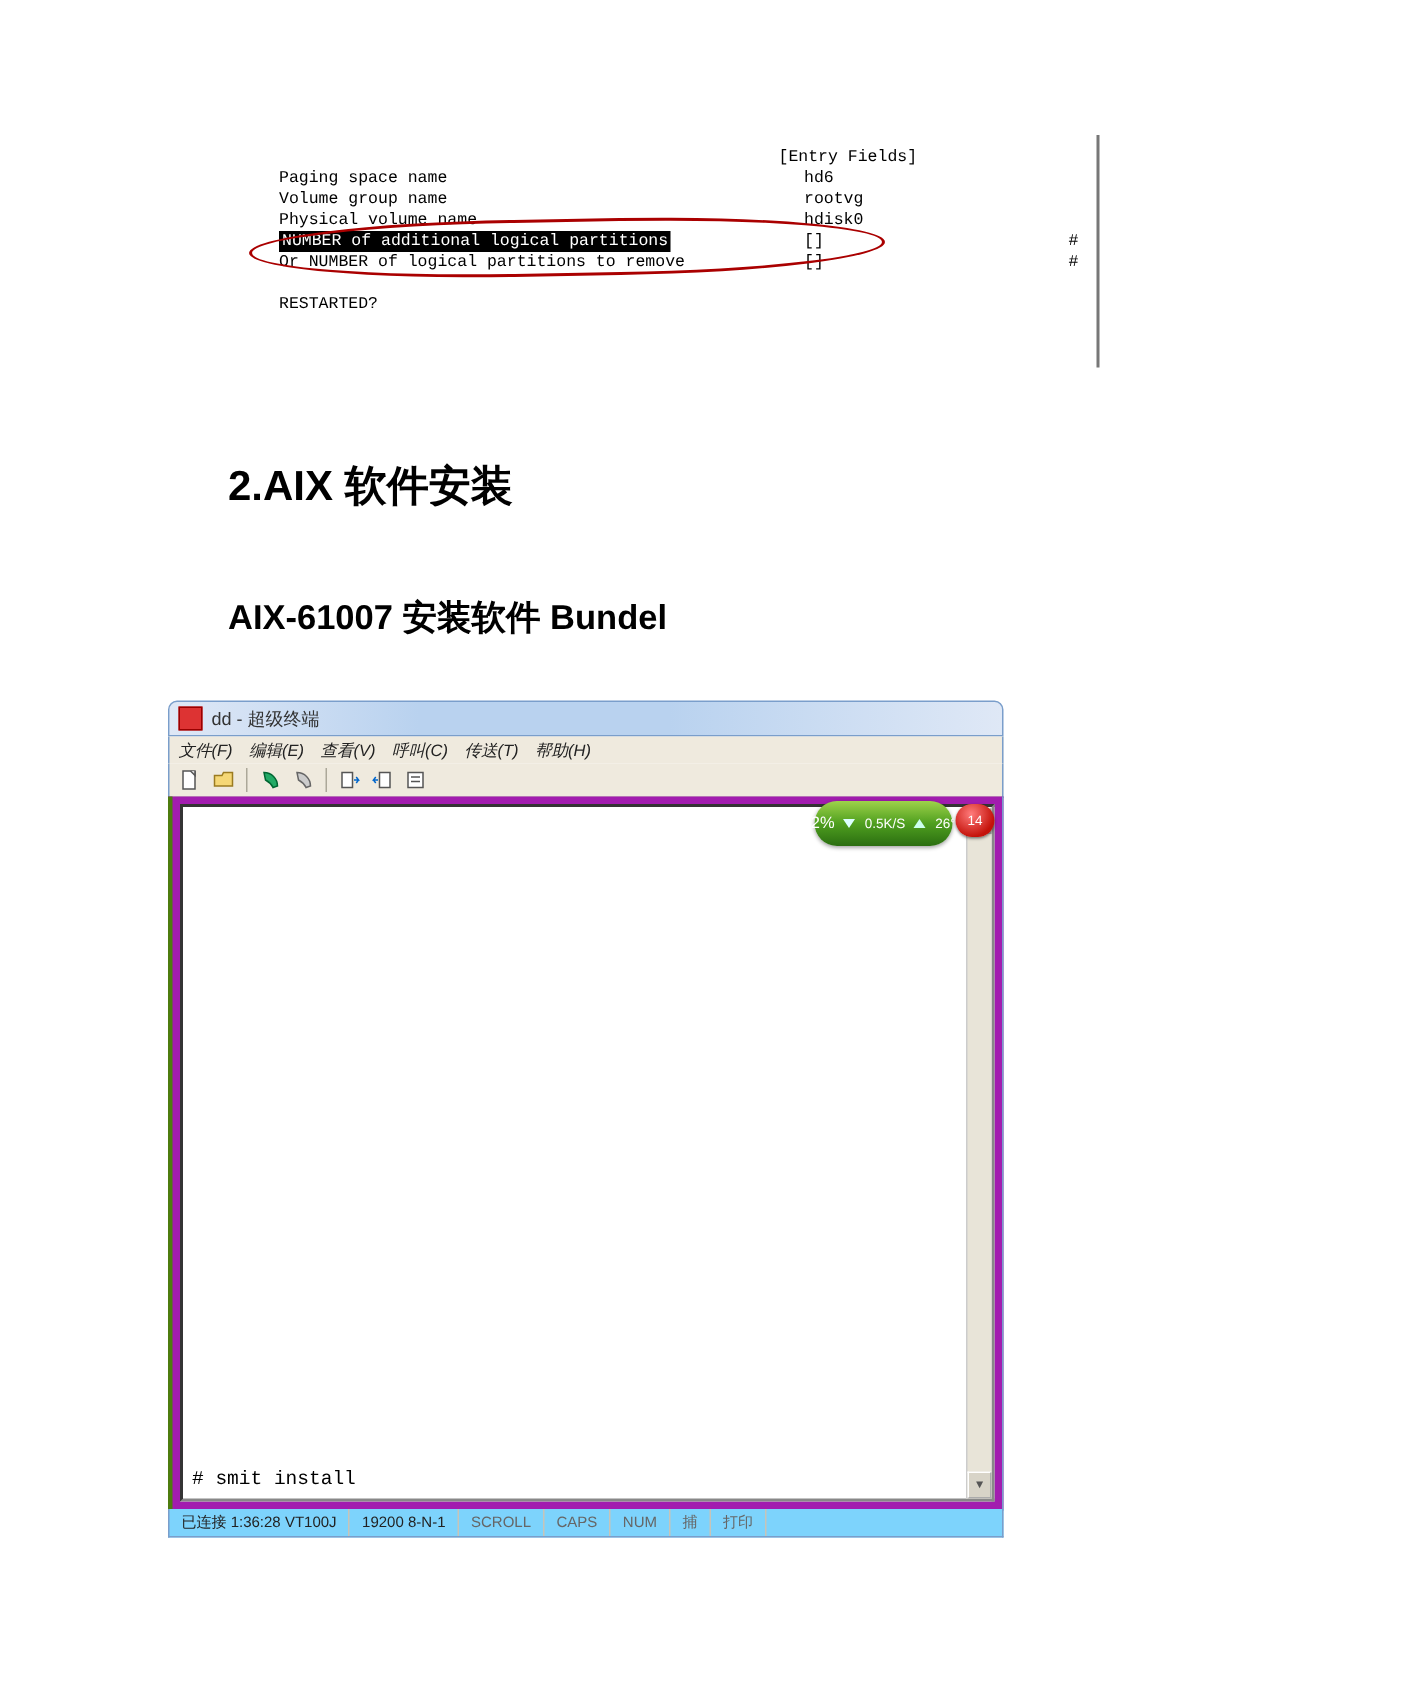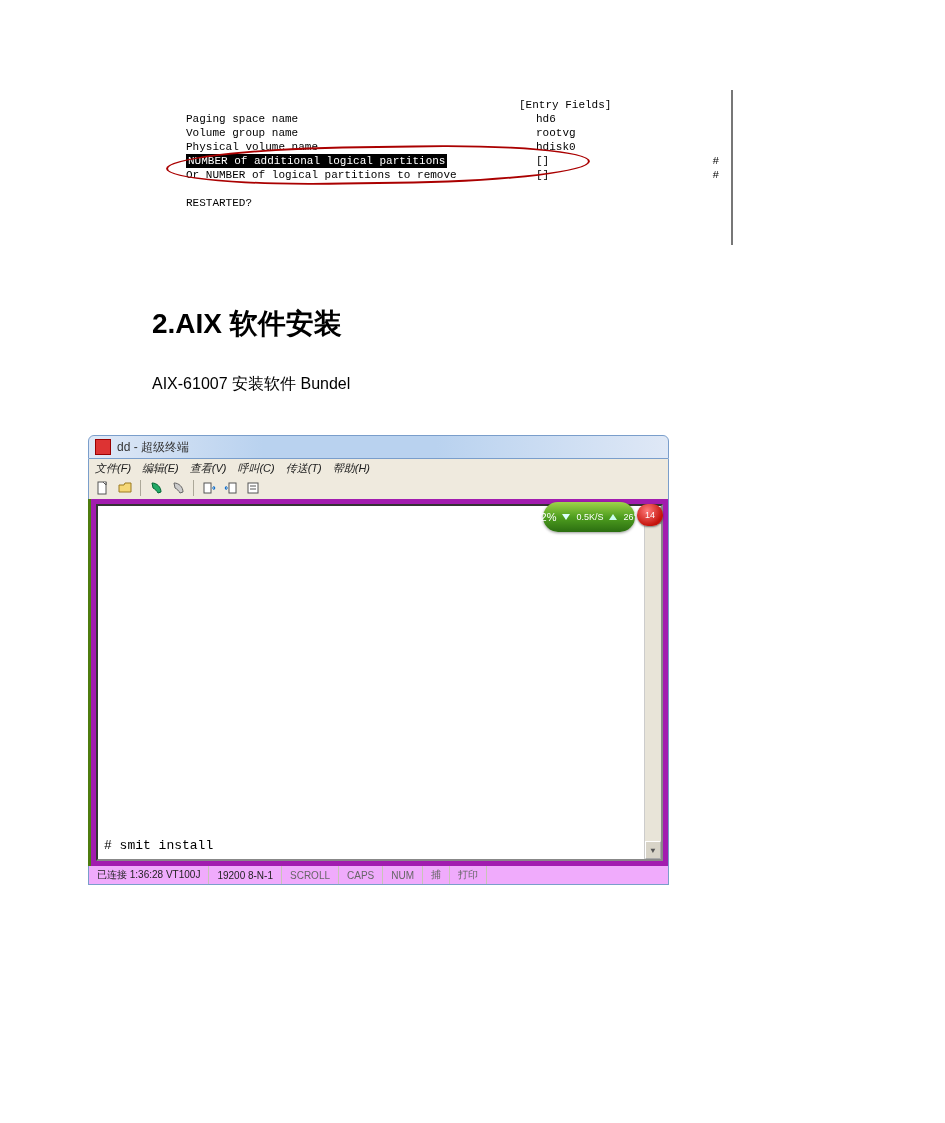--- a/index.html
+++ b/index.html
@@ -66,34 +66,33 @@
     transform: rotate(-1deg);
     pointer-events: none;
   }
   
   .h2 {
     margin: 60px 0 0 152px;
     font-size: 28px;
     font-weight: bold;
   }
   .ptext {
-    margin: 31px 0 0 152px;
-    font-size: 16px;
-    font-weight: normal;
+    margin: 53px 0 0 152px;
+    font-size: 23px;
+    font-weight: bold;
   }
   
   .shot2 {
     position: relative;
-    margin: 40px 0 0 88px;
+    margin: 40px 0 0 112px;
     width: 557px;
-    height: 450px;
+    height: 558px;
     font-family: "Tahoma", Arial, sans-serif;
     font-size: 11px;
     color: #000;
-    padding-left: 24px;
   }
   
   .titlebar {
     position: absolute;
     left: 0; top: 0; right: 0;
     height: 24px;
     background: linear-gradient(
       to right,
       #dfe8f6 0%, #b9d2ef 30%, #b9d2ef 60%, #dfe8f6 100%
     );
@@ -194,21 +193,21 @@
     position: absolute;
     left: 6px;
     bottom: 6px;
     color: #000;
   }
   
   .statusbar {
     position: absolute;
     left: 0; right: 0; bottom: 0;
     height: 18px;
-    background: #f0abfc;
+    background: #7dd3fc;
     border-left: 1px solid #7a9ecb;
     border-right: 1px solid #7a9ecb;
     border-bottom: 1px solid #7a9ecb;
     display: flex;
     align-items: center;
     font-size: 10px;
     color: #666;
   }
   .statusbar .cell {
     padding: 0 8px;

